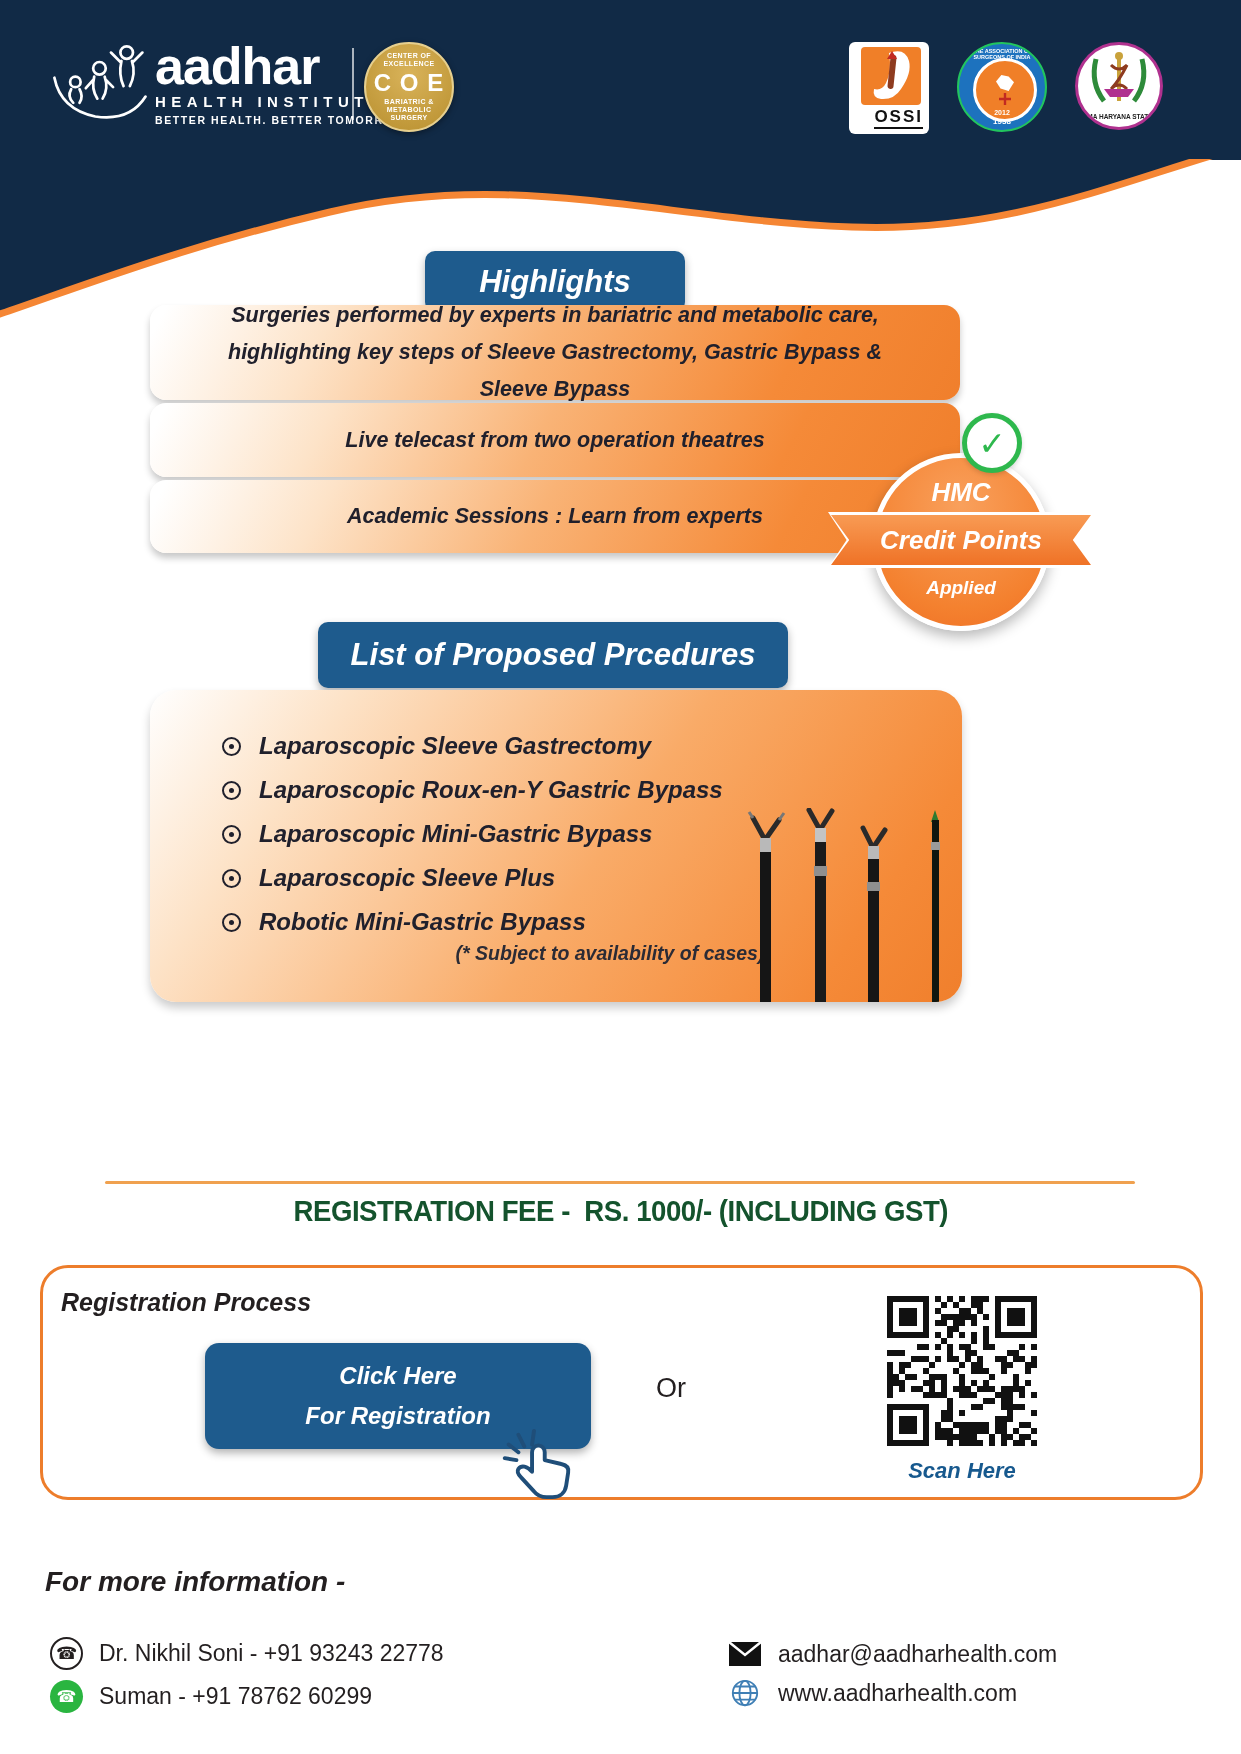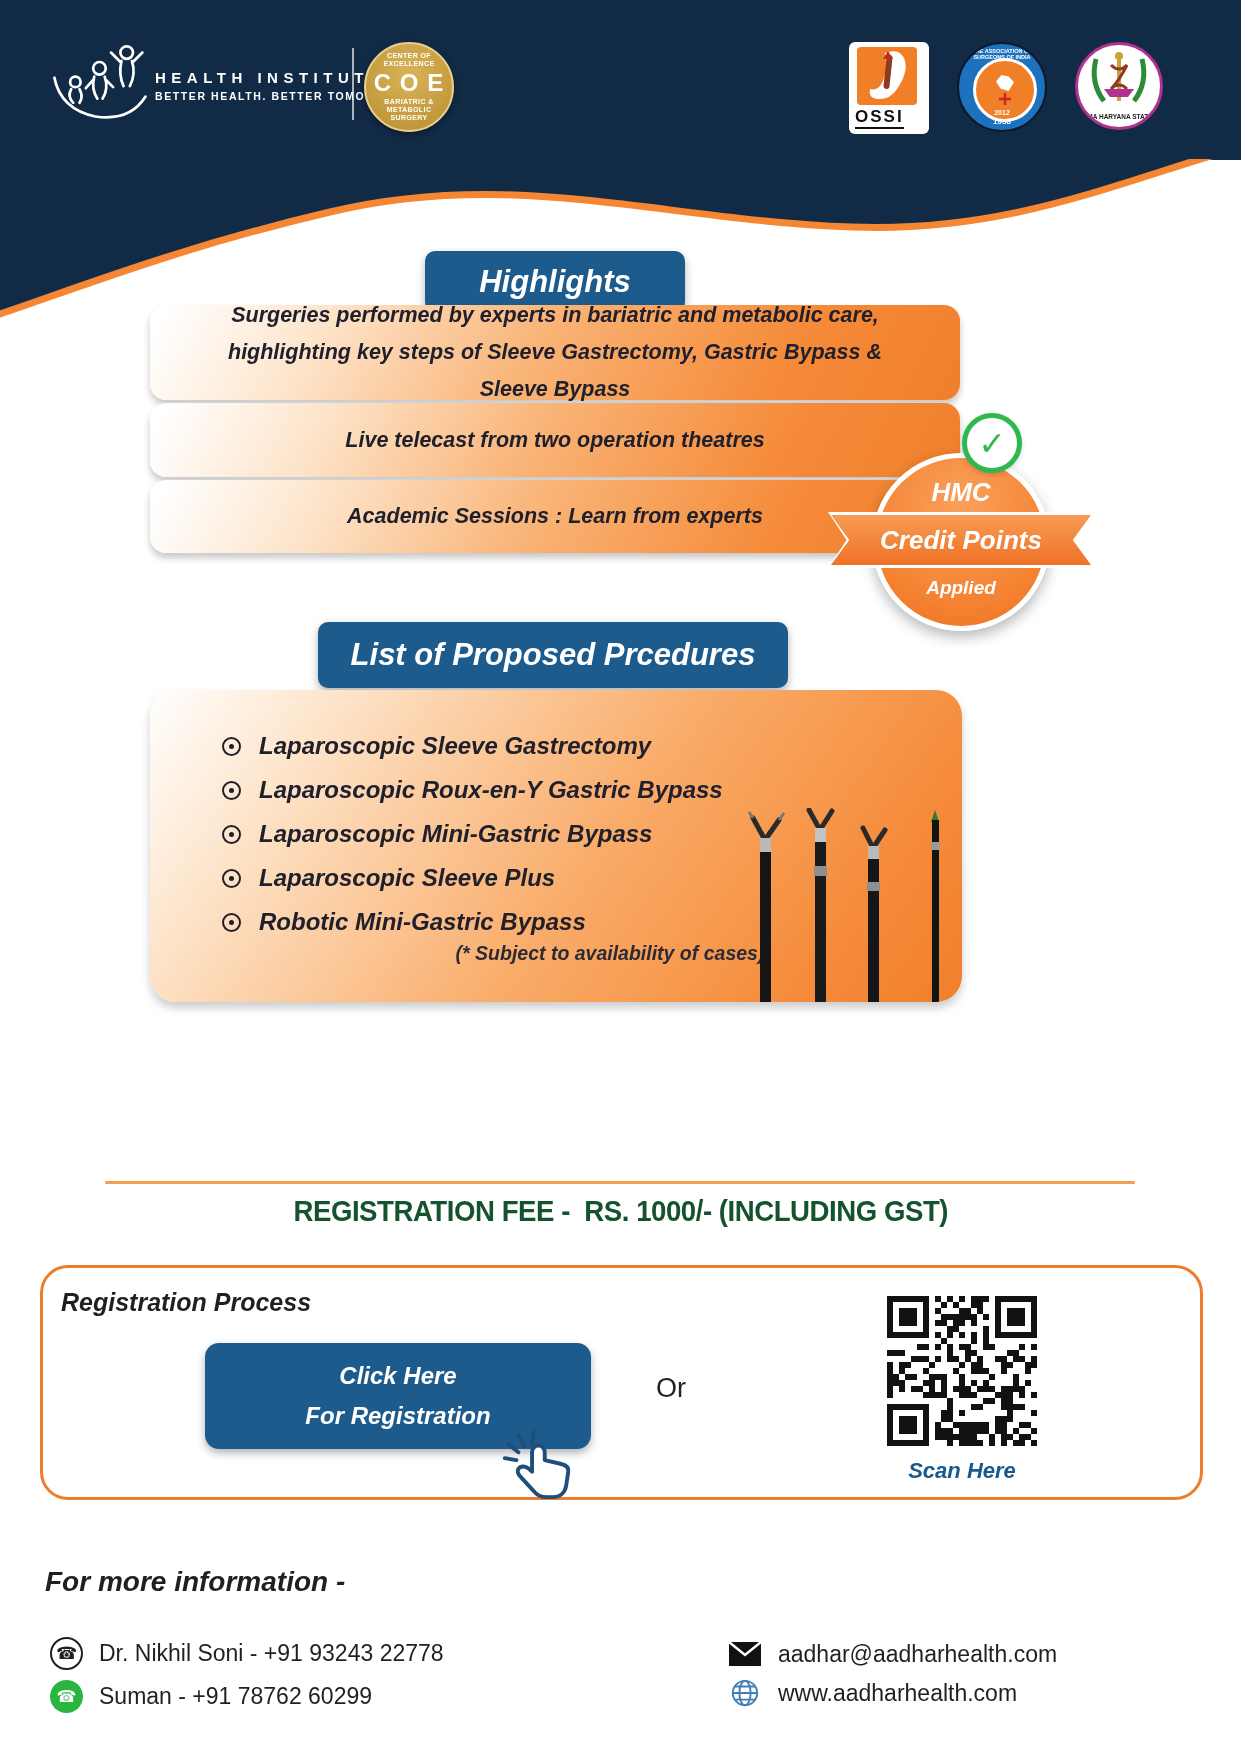--- a/index.html
+++ b/index.html
@@ -26,25 +26,25 @@
   
   .coe{position:absolute;left:364px;top:42px;width:86px;height:86px;border-radius:50%;
        background:radial-gradient(circle at 50% 35%,#d9b35a,#b88f2e);
        border:2px solid #e6cf8e;display:flex;flex-direction:column;align-items:center;justify-content:center;
        color:#fff;text-align:center;box-shadow:0 2px 6px rgba(0,0,0,.4);}
   .coe .tiny{font-size:7px;font-weight:700;letter-spacing:.4px;line-height:8px;}
   .coe .big{font-size:24px;font-weight:700;letter-spacing:1px;line-height:26px;margin:2px 0;}
   
   .logos{position:absolute;right:78px;top:42px;display:flex;align-items:flex-start;gap:28px;}
   .logo-ossi{width:80px;height:92px;background:#fff;border-radius:6px;padding:5px 6px;box-sizing:border-box;
-             display:flex;flex-direction:column;align-items:flex-start;}
+             display:flex;flex-direction:column;align-items:flex-end;}
   .ossi-art{width:64px;height:60px;}
   .ossi-label{font-size:17px;font-weight:700;letter-spacing:2px;color:#111;border-bottom:2px solid #111;line-height:20px;}
   .logo-asi{width:90px;height:90px;border-radius:50%;background:#1D72BE;position:relative;overflow:hidden;
-            border:2px solid #0f172a;box-sizing:border-box;}
+            border:2px solid #22c55e;box-sizing:border-box;}
   .asi-ring-text{position:absolute;left:0;right:0;top:4px;text-align:center;color:#fff;font-size:5.5px;font-weight:700;line-height:6px;}
   .asi-inner{position:absolute;left:14px;top:14px;width:58px;height:58px;border-radius:50%;background:#F07F28;border:3px solid #fff;
              display:flex;flex-direction:column;align-items:center;justify-content:center;color:#fff;}
   .asi-inner .map{width:18px;height:16px;background:#fff;clip-path:polygon(30% 0,70% 10%,100% 45%,70% 100%,25% 85%,0 40%);}
   .asi-inner .sym{width:12px;height:12px;background:#C22A21;margin-top:2px;clip-path:polygon(0 40%,40% 40%,40% 0,60% 0,60% 40%,100% 40%,100% 60%,60% 60%,60% 100%,40% 100%,40% 60%,0 60%);}
   .asi-year-top{position:absolute;left:0;right:0;bottom:14px;text-align:center;color:#fff;font-size:7px;font-weight:700;}
   .asi-year{position:absolute;left:0;right:0;bottom:4px;text-align:center;color:#fff;font-size:8px;font-weight:700;}
   .logo-ima{width:88px;height:88px;border-radius:50%;background:#fff;border:3px solid var(--magenta);
             box-sizing:border-box;position:relative;overflow:hidden;}
   .ima-art{position:absolute;left:6px;top:4px;width:70px;height:62px;}
@@ -155,20 +155,21 @@
       <svg class="brand-art" viewBox="0 0 100 84" fill="none" stroke="#fff" stroke-width="2.6" stroke-linecap="round">
         <path d="M6,36 Q12,66 45,73 Q78,78 93,54"></path>
         <circle cx="26" cy="40" r="5"></circle>
         <path d="M22,47 Q18,54 24,60 M30,47 Q34,54 30,60"></path>
         <circle cx="49" cy="27" r="6"></circle>
         <path d="M44,35 Q41,47 47,56 M54,35 Q58,46 52,56 M43,38 L36,46 M55,38 L62,45"></path>
         <circle cx="75" cy="12" r="6"></circle>
         <path d="M70,20 Q67,33 72,44 M80,20 Q84,32 78,44 M69,21 L60,12 M81,21 L90,12"></path>
       </svg>
       <div class="brand-text">
+        <div class="brand-name">aadhar</div>
         <div class="brand-sub">HEALTH INSTITUTE</div>
         <div class="brand-tag">BETTER HEALTH. BETTER TOMORROW</div>
       </div>
     </div>
     <div class="hdr-divider"></div>
 
     <div class="coe">
       <div class="tiny">CENTER OF</div>
       <div class="tiny">EXCELLENCE</div>
       <div class="big">C O E</div>

